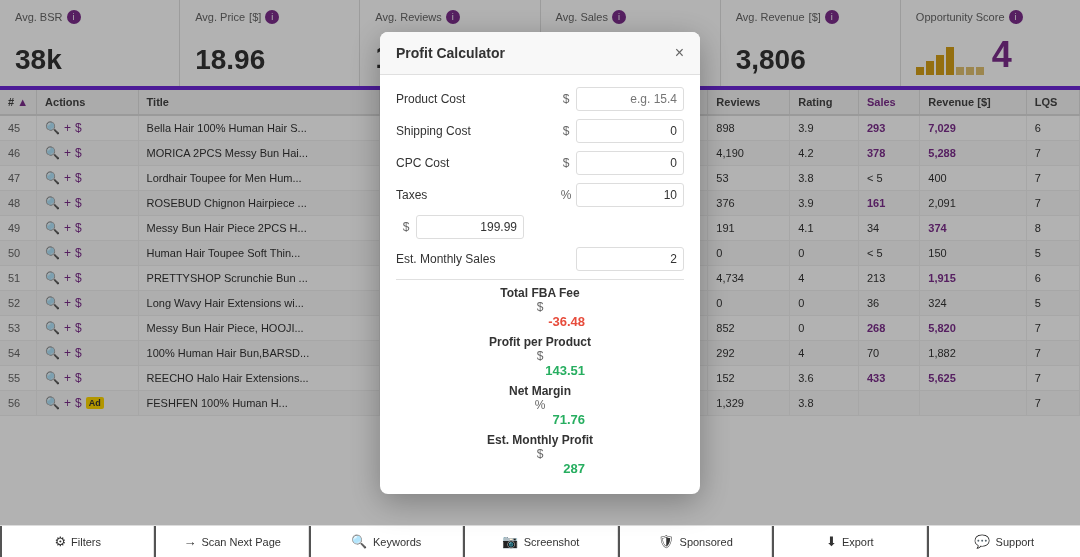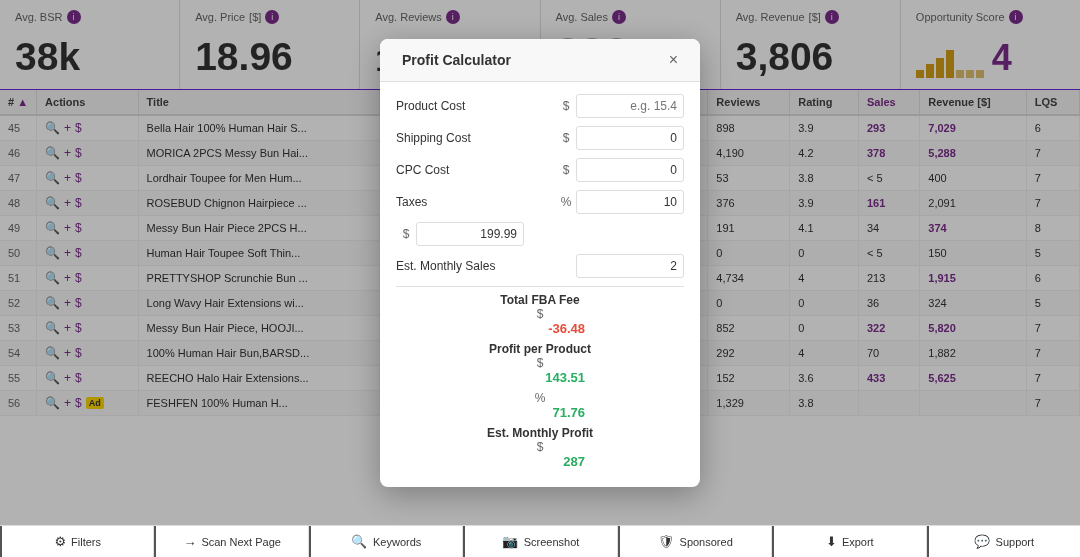--- a/index.html
+++ b/index.html
@@ -2,41 +2,41 @@
 <html><head>
   <meta charset="utf-8">
   <style>
     * { box-sizing: border-box; margin: 0; padding: 0; }
     body { font-family: Arial, sans-serif; font-size: 12px; background: #f0f0f0; overflow: hidden; width: 1080px; height: 557px; }
 
     
     .stats-bar {
       display: flex;
       background: #fff;
-      border-bottom: 1px solid #6d28d9;
+      border-bottom: 4px solid #6d28d9;
       height: 90px;
     }
     .stat-card {
       flex: 1;
       padding: 10px 15px;
       border-right: 1px solid #e0e0e0;
       display: flex;
       flex-direction: column;
       justify-content: space-between;
     }
     .stat-card:last-child { border-right: none; }
     .stat-label {
       font-size: 11px;
       color: #666;
       display: flex;
       align-items: center;
       gap: 4px;
     }
     .stat-value {
-      font-size: 39px;
+      font-size: 28px;
       font-weight: bold;
       color: #333;
     }
     .stat-card.opportunity .stat-value {
       color: #7B2D8B;
     }
     .info-icon {
       display: inline-flex;
       align-items: center;
       justify-content: center;
@@ -126,21 +126,21 @@
     }
     .modal {
       background: #fff;
       border-radius: 8px;
       width: 320px;
       box-shadow: 0 8px 32px rgba(0,0,0,0.3);
       overflow: hidden;
     }
     .modal-header {
       background: #f8f8f8;
-      padding: 12px 22px;
+      padding: 12px 16px;
       display: flex;
       align-items: center;
       justify-content: space-between;
       border-bottom: 1px solid #e0e0e0;
     }
     .modal-title {
       font-size: 14px;
       font-weight: bold;
       color: #333;
     }
@@ -511,21 +511,21 @@
 
         </div>
       </td>
       <td style="max-width:200px;overflow:hidden;text-overflow:ellipsis;">Messy Bun Hair Piece, HOOJI...</td>
       <td>—</td>
       <td>Bea...</td>
       <td></td>
       <td>FBA</td>
       <td>852</td>
       <td>0</td>
-      <td class="purple-text">322</td>
+      <td class="purple-text">268</td>
       <td class="purple-text">5,820</td>
       <td>7</td>
     </tr>
         <tr>
       <td class="row-num">54</td>
       <td>
         <div class="actions-cell">
           <span class="action-icon">🔍</span>
           <span class="action-icon">+</span>
           <span class="action-icon">$</span>
@@ -640,20 +640,21 @@
         <span class="calc-result-value value-red">-36.48</span>
       </div>
 
       <div class="calc-result-row">
         <span class="calc-result-label">Profit per Product</span>
         <span class="calc-result-unit">$</span>
         <span class="calc-result-value value-green">143.51</span>
       </div>
 
       <div class="calc-result-row">
+        <span class="calc-result-label">Net Margin</span>
         <span class="calc-result-unit">%</span>
         <span class="calc-result-value value-green">71.76</span>
       </div>
 
       <div class="calc-result-row">
         <span class="calc-result-label">Est. Monthly Profit</span>
         <span class="calc-result-unit">$</span>
         <span class="calc-result-value value-green">287</span>
       </div>
     </div>

